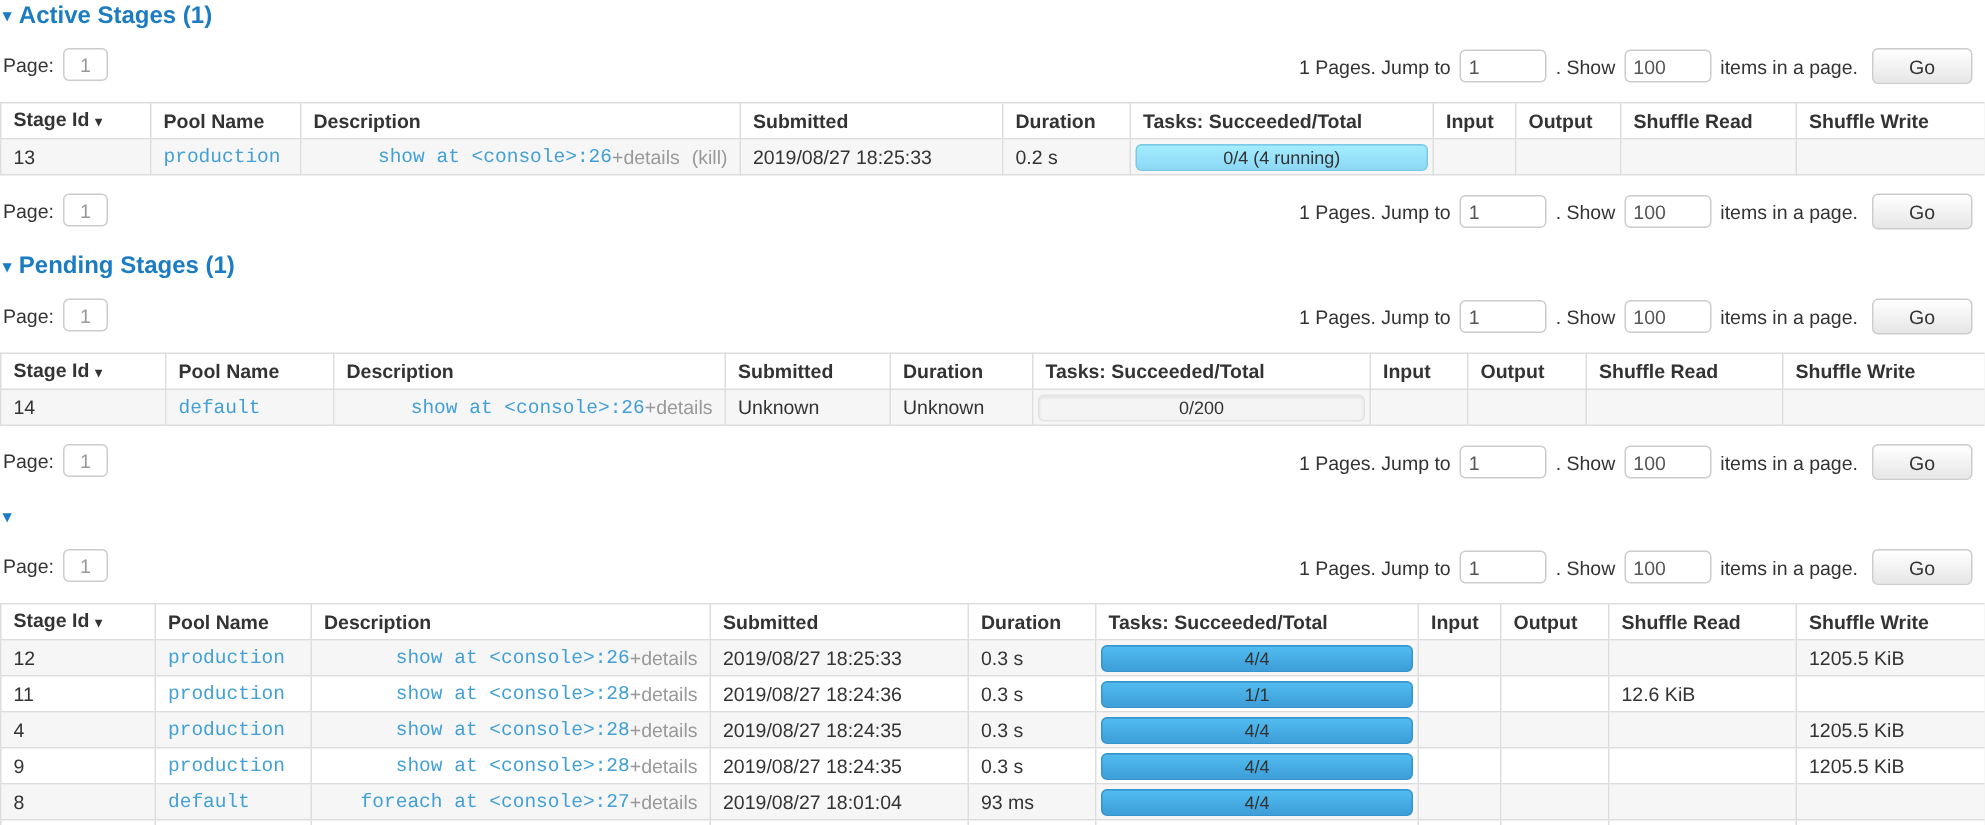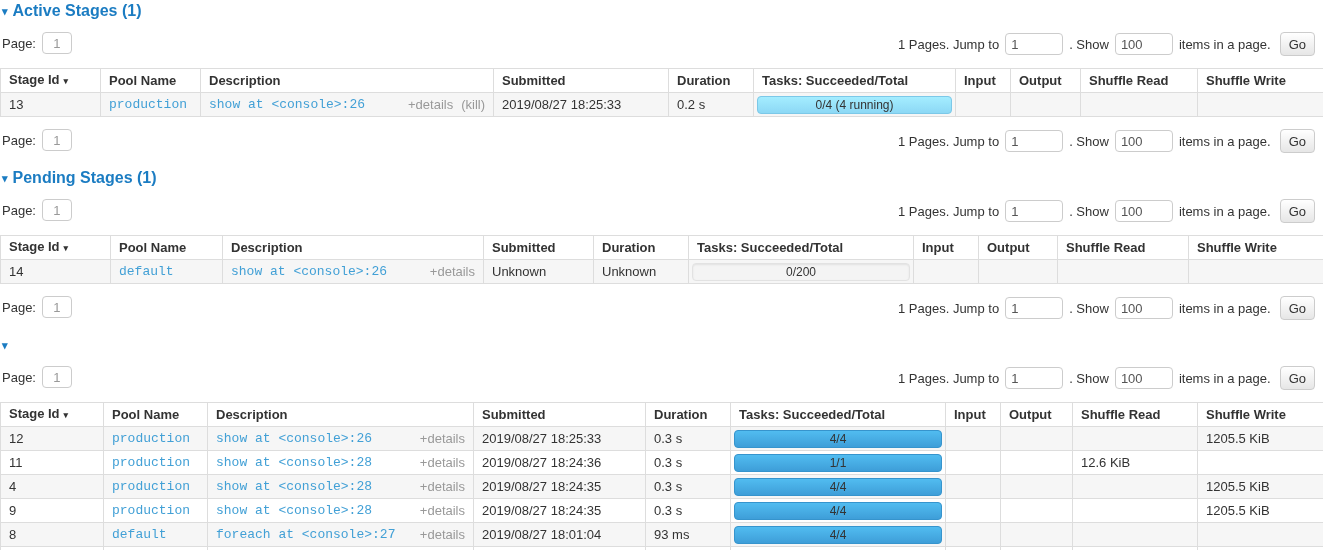--- a/index.html
+++ b/index.html
@@ -25,35 +25,35 @@
   .pleft,.pright{display:flex;align-items:center;gap:6px;}
   input{
     font-family:"Liberation Sans",sans-serif;font-size:13px;
     border:1px solid #ccc;border-radius:4px;height:22px;padding:2px 5px;color:#555;
     outline:none;
   }
   .pinput{width:30px;text-align:center;color:#999;}
   .jinput{width:58px;}
   .go{
     font-family:"Liberation Sans",sans-serif;font-size:13px;color:#333;
-    border:1px solid #ccc;border-radius:4px;padding:3px 8px;height:24px;
+    border:1px solid #ccc;border-radius:4px;padding:3px 24px;height:24px;
     background:linear-gradient(#ffffff,#e6e6e6);cursor:pointer;margin-left:3px;
   }
   table{
     width:1323px;table-layout:fixed;border-collapse:collapse;margin-top:1px;
   }
   th,td{
     border:1px solid var(--border);padding:4px 8px;text-align:left;
     white-space:nowrap;overflow:hidden;font-size:13px;line-height:14px;
   }
   th{font-weight:bold;color:var(--hdr-text);cursor:pointer;background:#fff;}
   th .sarrow{font-size:9px;margin-left:4px;}
   tbody tr:nth-child(odd){background:var(--stripe);}
   a.cell-link{color:var(--link-color);text-decoration:none;cursor:pointer;font-family:Liberation Mono, monospace;}
-  .desc-wrap{display:flex;justify-content:space-between;align-items:center;}
+  .desc-wrap{display:flex;justify-content:flex-end;align-items:center;}
   .desc-right{color:#999;display:flex;gap:8px;}
   .desc-right span{cursor:pointer;}
   .tasks-td{padding:2px 3px;}
   .progress{
     height:18px;line-height:17px;border-radius:4px;text-align:center;
     font-size:12px;color:#333;width:100%;
   }
   .progress.running{
     background:linear-gradient(#a4edff,#8cd8f5);border:1px solid #7cc8e8;
   }

